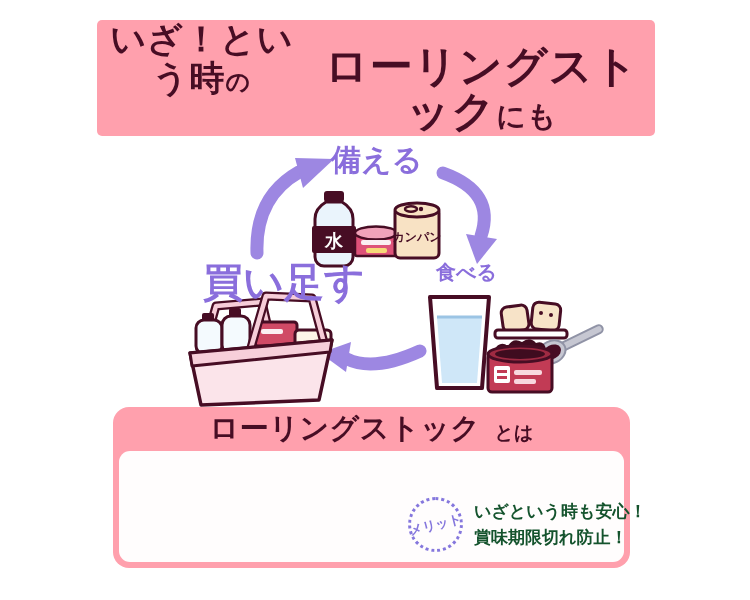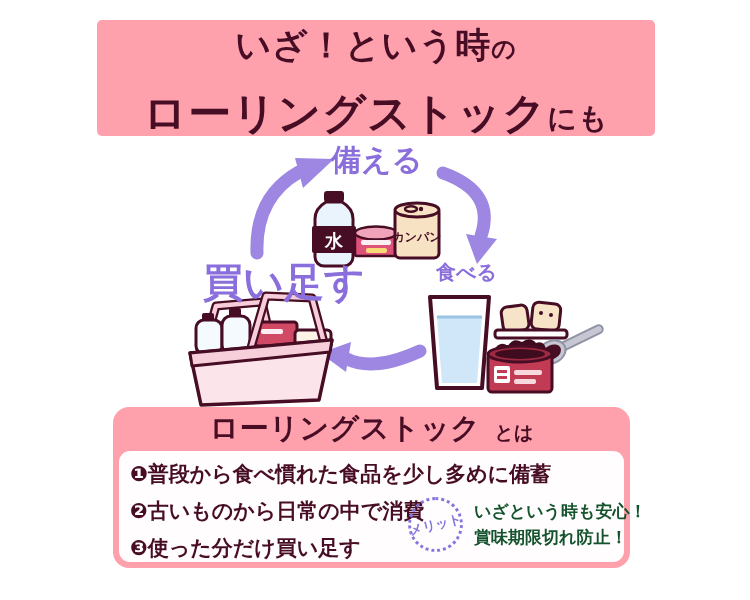--- a/index.html
+++ b/index.html
@@ -4,21 +4,21 @@
 <style>
   html,body{margin:0;padding:0;background:#ffffff;}
   .stage{
     position:relative;width:750px;height:600px;background:#ffffff;overflow:hidden;
     font-family:"Liberation Sans","DejaVu Sans",sans-serif;
   }
   
   .banner{
     position:absolute;left:97px;top:20px;width:558px;height:116px;
     background:#FFA0AD;border-radius:5px;text-align:center;color:#470D24;
-    display:flex;flex-direction:column;justify-content:flex-end;gap:2px;
+    display:flex;justify-content:center;gap:2px;
   }
   .banner .l1{font-size:35px;font-weight:900;letter-spacing:1px;line-height:1.1;}
   .banner .l2{font-size:43px;font-weight:900;letter-spacing:1px;line-height:1.05;margin-top:24px;}
   .banner .sm1{font-size:24px;font-weight:900;}
   .banner .sm2{font-size:29px;font-weight:900;}
   
   .cyc-label{position:absolute;color:#8A6EDC;font-weight:900;white-space:nowrap;}
   .lbl-prepare{left:331px;top:140px;font-size:30px;}
   .lbl-buy{left:203px;top:255px;font-size:40px;}
   .lbl-eat{left:436px;top:259px;font-size:20px;font-family:Liberation Serif, serif;}
@@ -151,25 +151,20 @@
   <div class="cyc-label lbl-prepare">備える</div>
   <div class="cyc-label lbl-buy">買い足す</div>
   <div class="cyc-label lbl-eat">食べる</div>
 
   <div class="info-box">
     <div class="info-header">
       <span class="t-main">ローリングストック</span>
         <span class="t-small">とは</span>
     </div>
     <div class="info-inner"></div>
-    <div class="points">
-      <div class="point"><span>❶</span><span>普段から食べ慣れた食品を少し多めに備蓄</span></div>
-      <div class="point"><span>❷</span><span>古いものから日常の中で消費</span></div>
-      <div class="point"><span>❸</span><span>使った分だけ買い足す</span></div>
-    </div>
   </div>
 
   <div class="merit-badge">
     <span>メリット</span>
   </div>
   <div class="merit-text">
     <div>いざという時も安心！</div>
     <div>賞味期限切れ防止！</div>
   </div>
 

